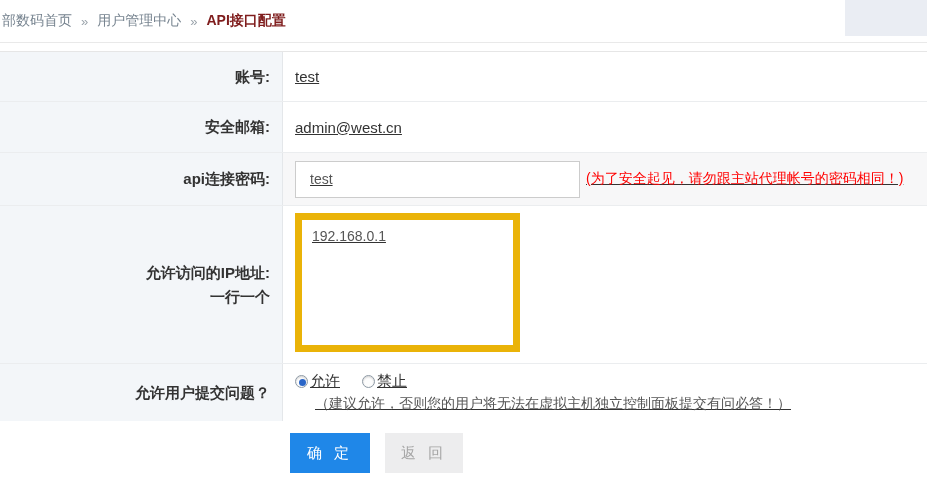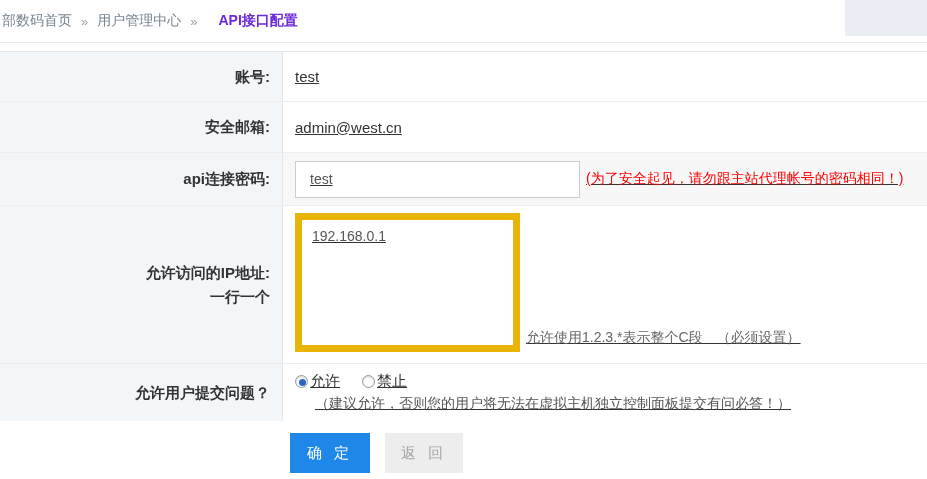--- a/index.html
+++ b/index.html
@@ -14,21 +14,21 @@
   .corner-block { position:absolute; top:0; left:845px; width:82px; height:36px; background:#eaedf3; }
 
   
   .breadcrumb {
     position:absolute; top:0; left:0; width:845px; height:42px;
     display:flex; align-items:center; padding-left:2px;
     background:#fff; font-size:14px; color:#76838f;
   }
   .breadcrumb-border { position:absolute; top:42px; left:0; width:927px; height:1px; background:#e9e9e9; }
   .crumb { color:#76838f; cursor:pointer; }
-  .crumb.current { color:#6d28d9; font-weight:600; cursor:default;margin-left:12px; }
+  .crumb.current { color:#7f1d1d; font-weight:600; cursor:default; }
   .crumb-sep { color:#9aa3ab; margin:0 9px; font-size:13px; }
 
   
   .form-table { position:absolute; top:51px; left:0; width:927px; border-top:1px solid #e6e6e6; }
   .row { display:flex; border-bottom:1px solid #ebedef; }
   .label-col {
     width:283px; min-width:283px; background:#f3f6f9; border-right:1px solid #e4e7ea;
     display:flex; flex-direction:column; justify-content:center; align-items:flex-end;
     padding-right:12px; font-size:15px; font-weight:bold; color:#333; line-height:1.6;
   }
@@ -126,21 +126,20 @@
       </div>
     </div>
 
     <div class="row row-ips">
       <div class="label-col">
         <span>允许访问的IP地址:</span>
         <span>一行一个</span>
       </div>
       <div class="value-col">
         <textarea class="ip-textarea" style="">192.168.0.1</textarea>
-        <span class="ip-note">允许使用1.2.3.*表示整个C段　（必须设置）</span>
       </div>
     </div>
 
     <div class="row row-question">
       <div class="label-col">
         <span>允许用户提交问题？</span>
       </div>
       <div class="value-col">
         <div class="radio-line">
           <span class="radio-option">

